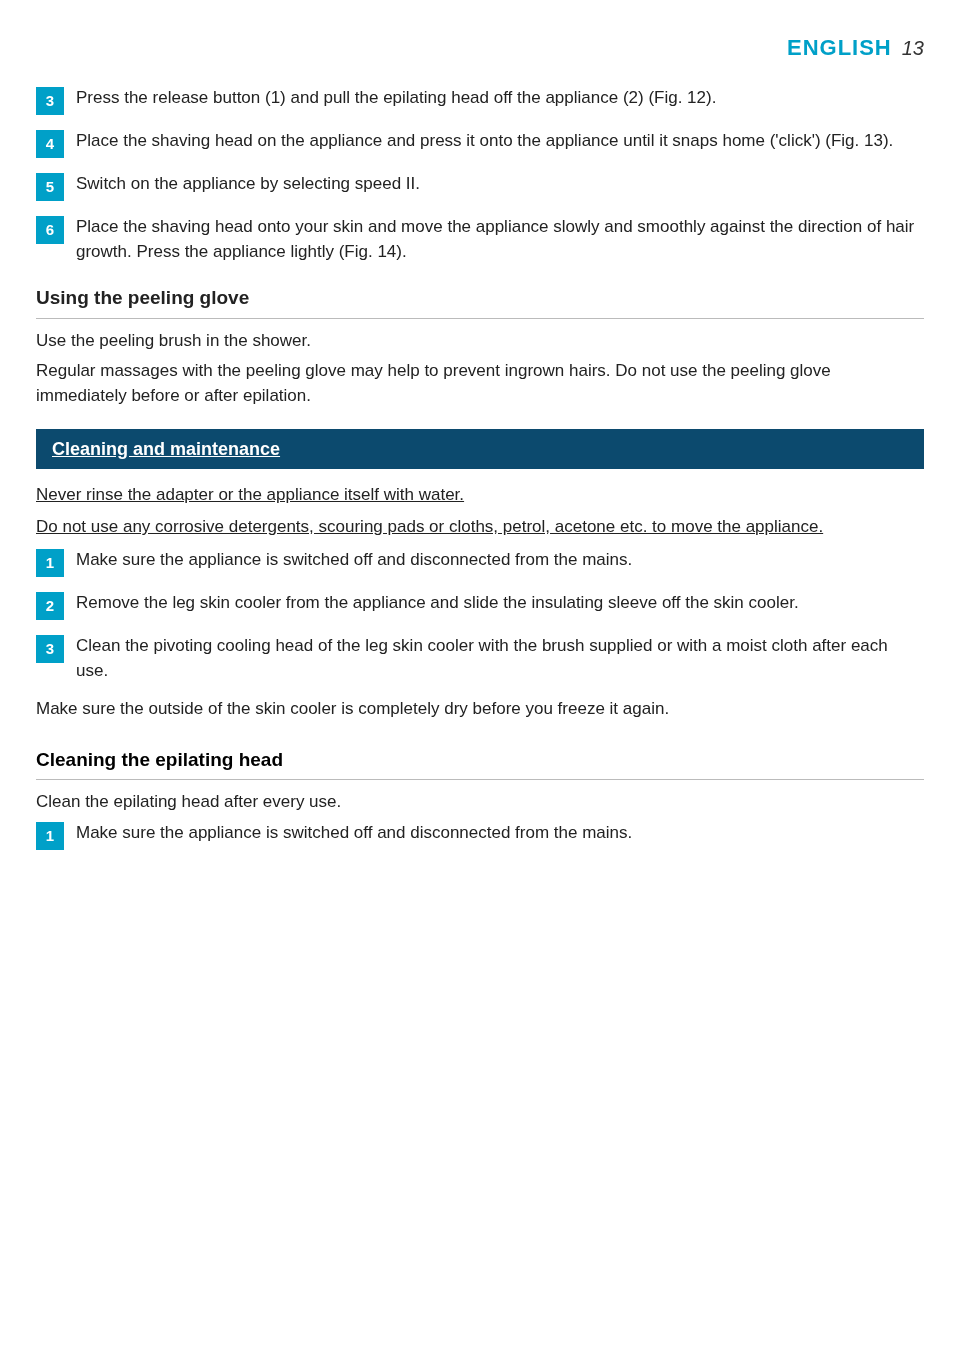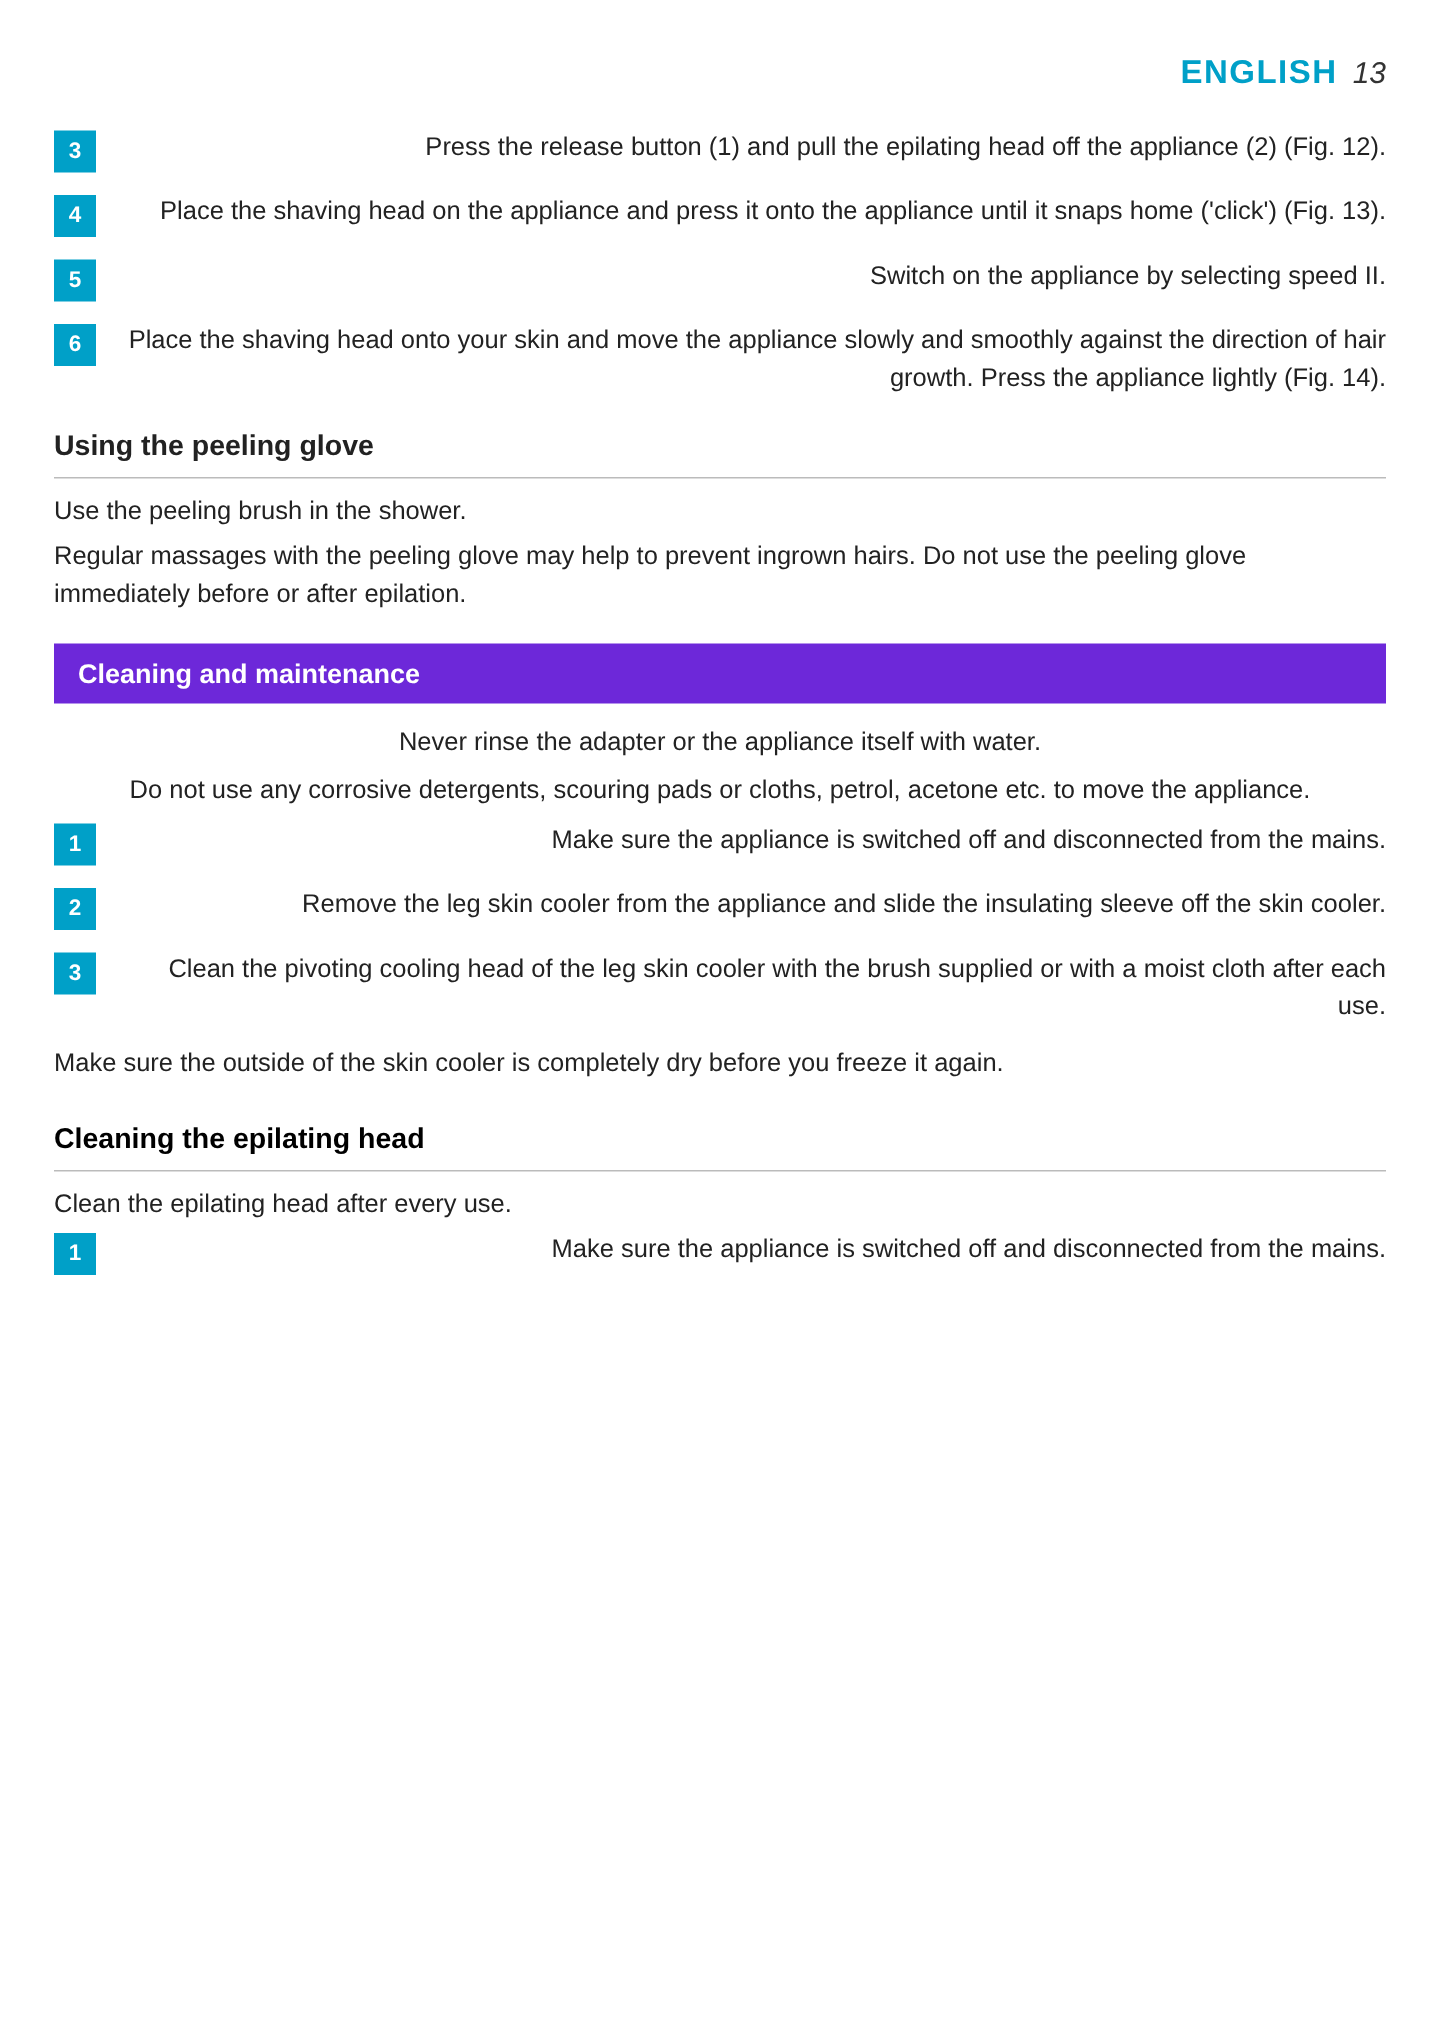--- a/index.html
+++ b/index.html
@@ -49,51 +49,51 @@
       background: #00a0c8;
       color: #fff;
       font-weight: bold;
       font-size: 15px;
       margin-right: 12px;
       flex-shrink: 0;
       margin-top: 1px;
     }
     .item-text {
       flex: 1;
-      text-align: right;
     }
     .section-heading {
       font-size: 19px;
       font-weight: bold;
       margin: 20px 0 4px 0;
       color: #222;
     }
     .divider {
       border: none;
       border-top: 1.5px solid #bbb;
       margin: 6px 0 10px 0;
     }
     .plain-text {
       margin-bottom: 6px;
       color: #222;
     }
     .black-header-bar {
-      background: #6d28d9;
+      background: #0c4a6e;
       color: #fff;
       font-weight: bold;
       font-size: 18px;
       padding: 7px 16px;
       margin: 20px 0 14px 0;
       display: block;
+      text-decoration: underline;
     }
     .underline-warning {
+      text-decoration: underline;
       font-size: 17px;
       margin-bottom: 8px;
       display: block;
-      text-align: center;
     }
     .section-heading-bordered {
       font-size: 19px;
       font-weight: bold;
       margin: 24px 0 4px 0;
       color: #000000;
     }
   </style>
 </head>
 <body>

